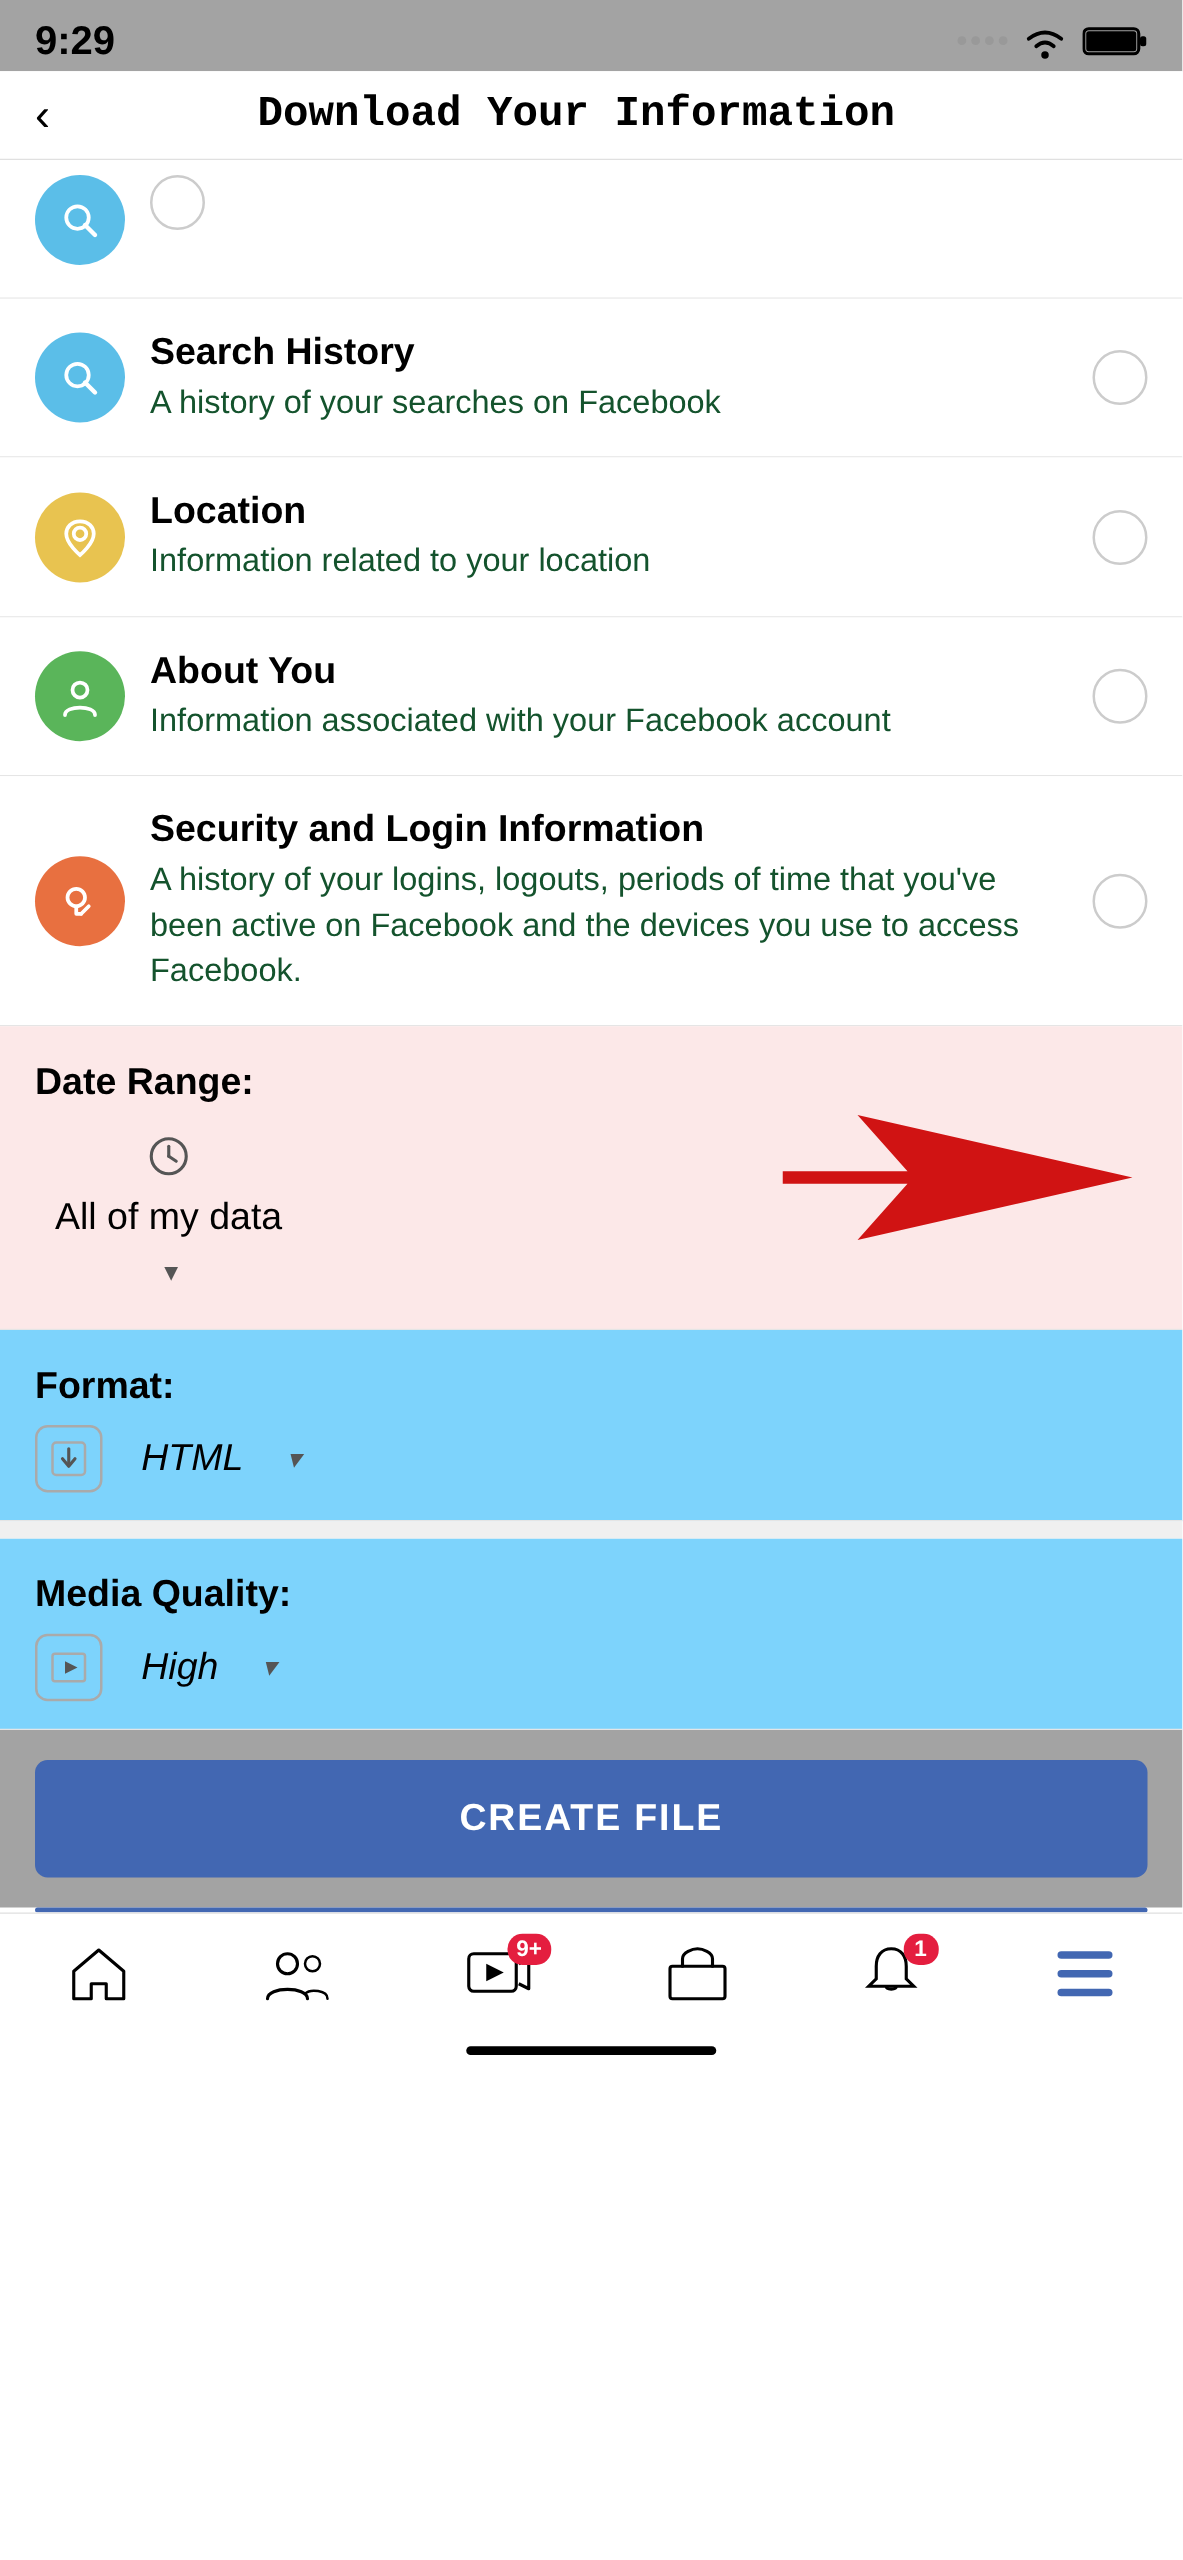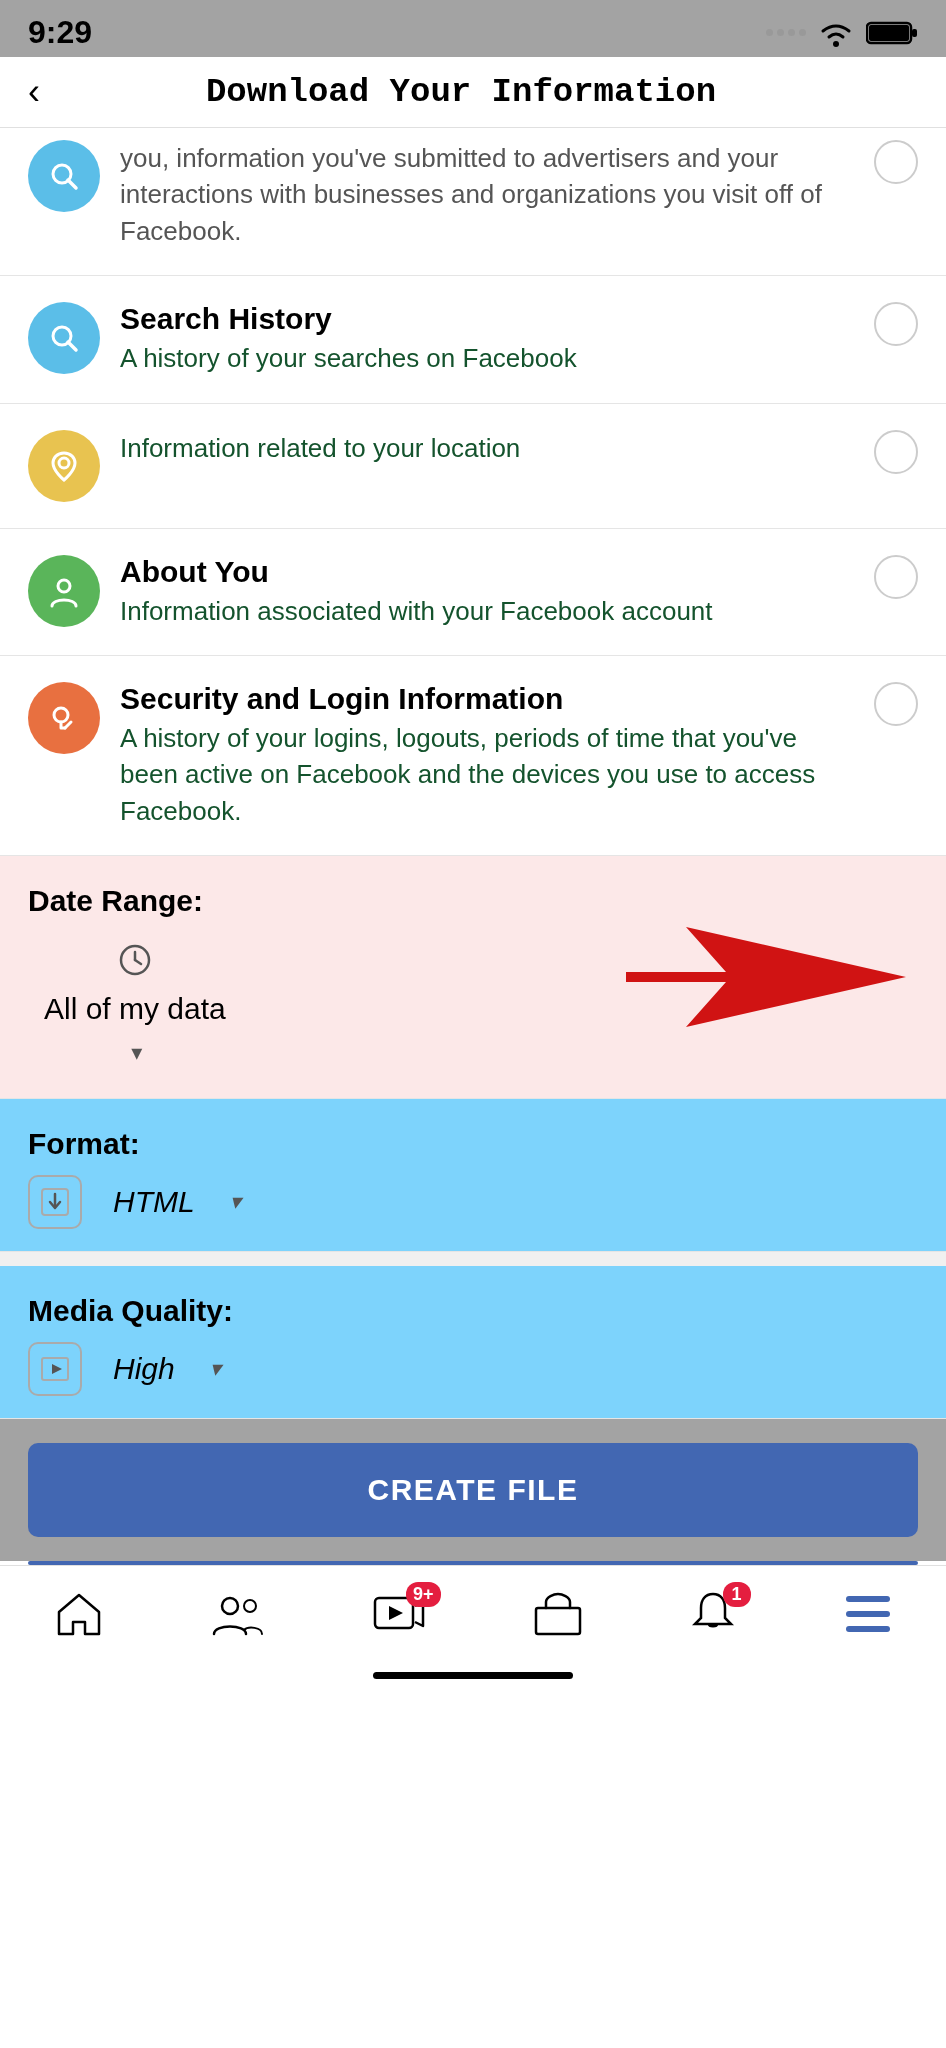--- a/index.html
+++ b/index.html
@@ -65,20 +65,21 @@
       font-size: 34px;
       font-weight: 700;
       color: #000;
       margin-right: 56px;
       font-family: Liberation Mono, monospace;
     }
 
     
     .list-item {
       display: flex;
+      align-items: center;
       padding: 26px 28px;
       border-bottom: 1px solid #e5e5e5;
       background: #fff;
       gap: 20px;
     }
     .list-item-icon {
       width: 72px;
       height: 72px;
       border-radius: 50%;
       display: flex;
@@ -293,21 +294,20 @@
   <span class="header-title">Download Your Information</span>
 </div>
 
 <div class="partial-item">
   <div class="list-item-icon icon-blue" style="background:#5bbee8; align-self:flex-start; margin-top:0;">
     <svg width="38" height="38" viewBox="0 0 38 38" fill="none">
       <circle cx="17" cy="17" r="9" stroke="white" stroke-width="3" fill="none"></circle>
       <line x1="23" y1="23" x2="31" y2="31" stroke="white" stroke-width="3.5" stroke-linecap="round"></line>
     </svg>
   </div>
-  <div class="partial-item-text">you, information you've submitted to advertisers and your interactions with businesses and organizations you visit off of Facebook.</div>
   <div class="radio-btn"></div>
 </div>
 
 <div class="list-item">
   <div class="list-item-icon icon-blue">
     <svg width="38" height="38" viewBox="0 0 38 38" fill="none">
       <circle cx="17" cy="17" r="9" stroke="white" stroke-width="3" fill="none"></circle>
       <line x1="23" y1="23" x2="31" y2="31" stroke="white" stroke-width="3.5" stroke-linecap="round"></line>
     </svg>
   </div>
@@ -319,20 +319,21 @@
 </div>
 
 <div class="list-item">
   <div class="list-item-icon icon-yellow">
     <svg width="38" height="38" viewBox="0 0 38 38" fill="none">
       <circle cx="19" cy="16" r="5" stroke="white" stroke-width="3" fill="none"></circle>
       <path d="M19 6 C12 6 8 11 8 16 C8 24 19 33 19 33 C19 33 30 24 30 16 C30 11 26 6 19 6Z" stroke="white" stroke-width="3" fill="none"></path>
     </svg>
   </div>
   <div class="list-item-text">
+    <div class="list-item-title">Location</div>
     <div class="list-item-desc">Information related to your location</div>
   </div>
   <div class="radio-btn"></div>
 </div>
 
 <div class="list-item">
   <div class="list-item-icon icon-green">
     <svg width="38" height="38" viewBox="0 0 38 38" fill="none">
       <circle cx="19" cy="14" r="6" stroke="white" stroke-width="3" fill="none"></circle>
       <path d="M7 34 C7 26 31 26 31 34" stroke="white" stroke-width="3" fill="none" stroke-linecap="round"></path>

